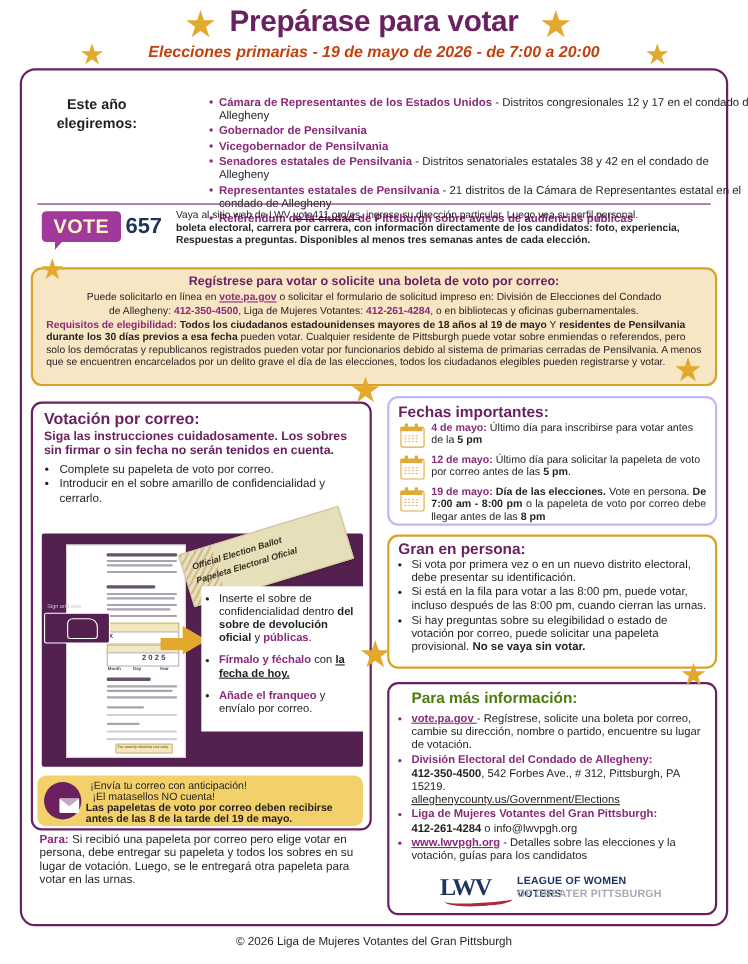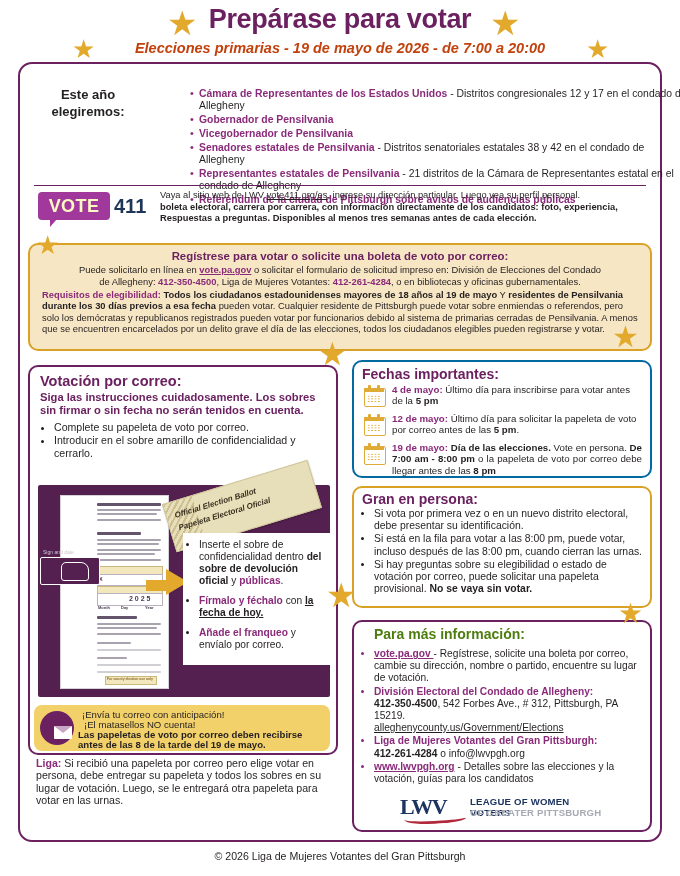--- a/index.html
+++ b/index.html
@@ -159,21 +159,21 @@
   .callout .c2{position:absolute;left:50px;top:14px;font-size:9.6px;color:#231f20;}
   .callout .c3{position:absolute;left:44px;top:24px;font-size:9.6px;font-weight:bold;color:#231f20;}
   .callout .c4{position:absolute;left:44px;top:34px;font-size:9.6px;font-weight:bold;color:#231f20;}
 
   .nota{position:absolute;left:6px;top:390px;width:294px;font-size:10.6px;line-height:12.4px;color:#231f20;}
   .nota b{color:#8a2b7a;font-weight:bold;}
 
   
   .dates{
     position:absolute;left:352px;top:360px;width:300px;height:118px;
-    border:2px solid #0369a1;border-radius:10px;box-sizing:border-box;background:#fff;padding:4px 8px;
+    border:2px solid #c4b5fd;border-radius:10px;box-sizing:border-box;background:#fff;padding:4px 8px;
   }
   .dates h3{margin:0 0 2px 0;font-size:14px;font-weight:bold;color:#6b2160;}
   .drow{position:relative;margin-bottom:5px;padding-left:30px;min-height:24px;}
   .cal{position:absolute;left:2px;top:1px;width:20px;height:20px;}
   .cal .body{position:absolute;left:0;top:3px;width:20px;height:17px;border:1.6px solid #e0aa37;border-radius:2px;background:#fff;}
   .cal .bar{position:absolute;left:0;top:3px;width:20px;height:4px;background:#e0aa37;}
   .cal .p1,.cal .p2{position:absolute;top:0;width:2.5px;height:5px;background:#e0aa37;border-radius:1px;}
   .cal .p1{left:4px;} .cal .p2{left:13px;}
   .cal .dots{position:absolute;left:3px;top:10px;width:14px;height:8px;
     background:
@@ -241,21 +241,21 @@
   </ul>
 </div>
 <div class="rule"></div>
 
 <div class="v411">
   <div class="v411-logo">
     <div class="bub">
       <span>VOTE</span>
     </div>
     <div class="bub-tail"></div>
-    <div class="v411-num">411</div>
+    <div class="v411-num">657</div>
   </div>
   <div class="v411-txt">
     <p><span>Vaya al sitio web de LWV </span><span class="ul">vote411.org/es</span><span>, ingrese su dirección particular. Luego vea su perfil personal.</span></p>
     <p class="b">boleta electoral, carrera por carrera, con información directamente de los candidatos: foto, experiencia,</p>
     <p class="b">Respuestas a preguntas. Disponibles al menos tres semanas antes de cada elección.</p>
   </div>
 </div>
 
 <span class="star" style="left:36px;top:232px;font-size:26px;z-index:5;">★</span>
 <span class="star" style="left:612px;top:322px;font-size:30px;z-index:5;">★</span>
@@ -333,21 +333,21 @@
       <div class="env-icon"></div>
       <div class="env-flap"></div>
     </div>
     <div class="c1">¡Envía tu correo con anticipación!</div>
     <div class="c2">¡El matasellos NO cuenta!</div>
     <div class="c3">Las papeletas de voto por correo deben recibirse</div>
     <div class="c4">antes de las 8 de la tarde del 19 de mayo.</div>
   </div>
 
   <div class="nota">
-    <b>Liga:</b><span> Si recibió una papeleta por correo pero elige votar en persona, debe entregar su papeleta y todos los sobres en su lugar de votación. Luego, se le entregará otra papeleta para votar en las urnas.</span>
+    <b>Para:</b><span> Si recibió una papeleta por correo pero elige votar en persona, debe entregar su papeleta y todos los sobres en su lugar de votación. Luego, se le entregará otra papeleta para votar en las urnas.</span>
   </div>
 </div>
 
 <div class="dates">
   <h3>Fechas importantes:</h3>
 
   <div class="drow">
     <div class="cal">
       <div class="p1"></div>
         <div class="p2"></div>

